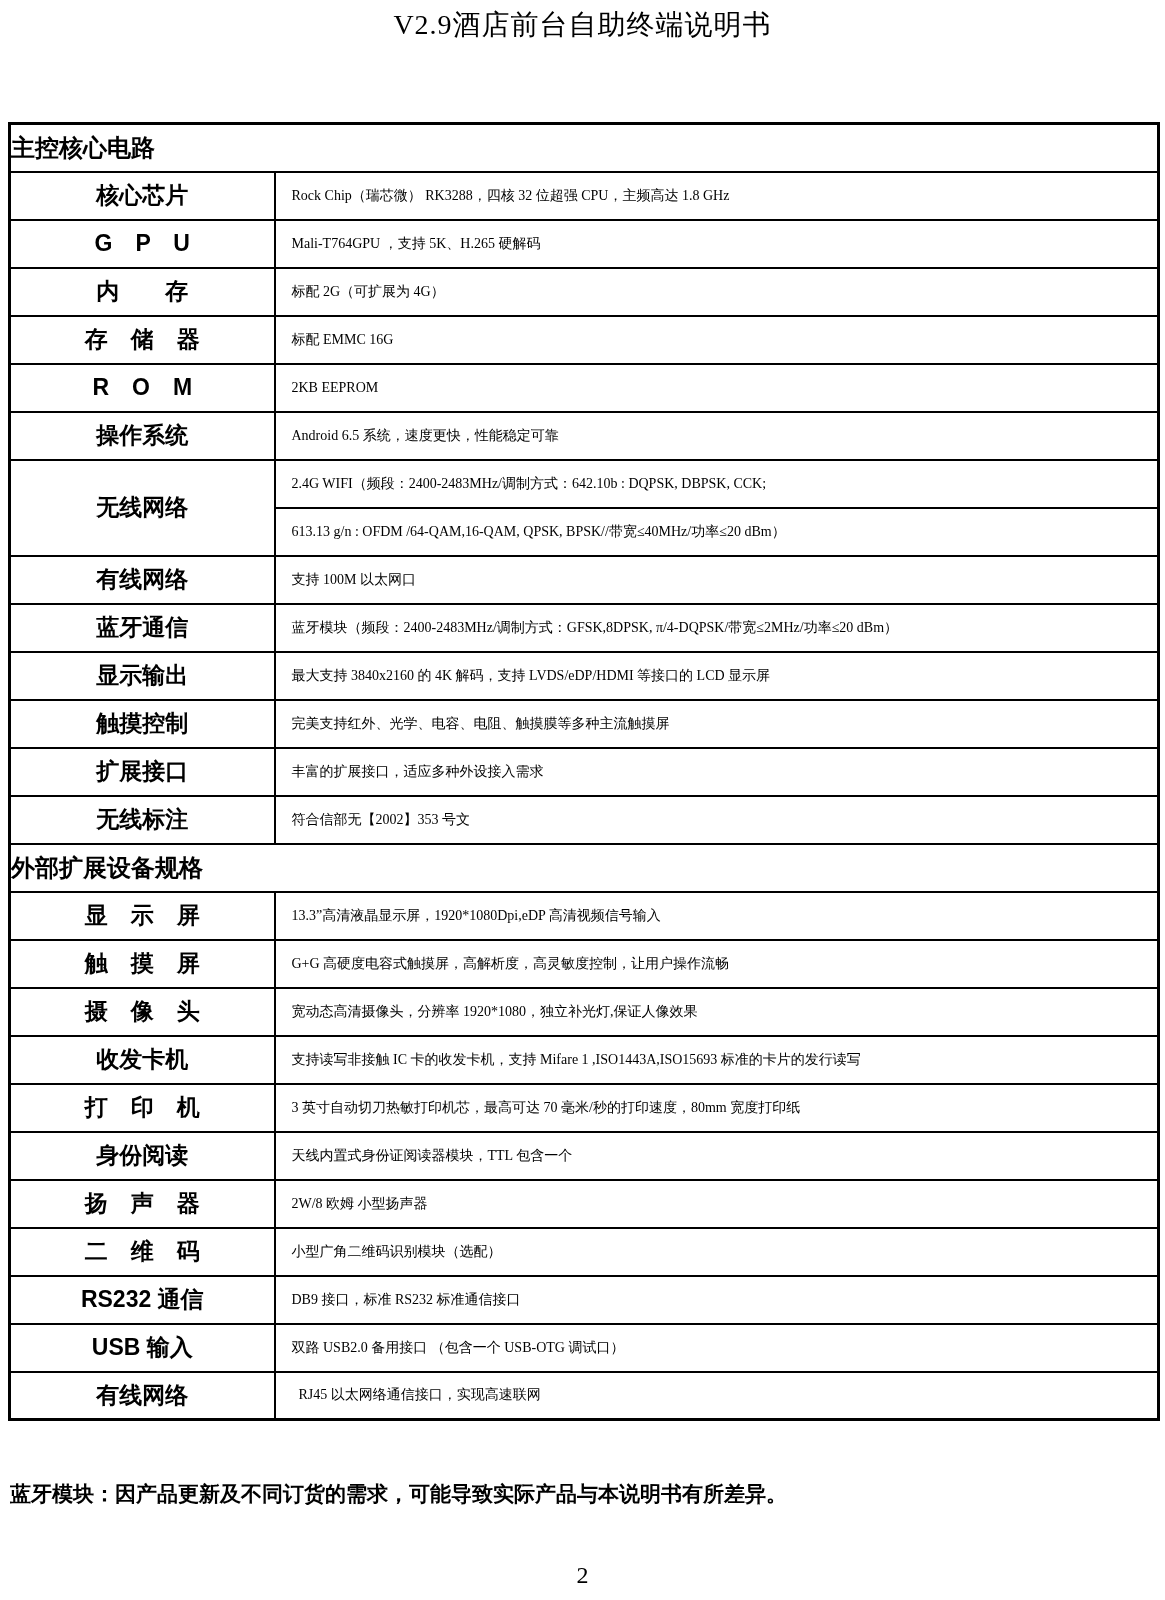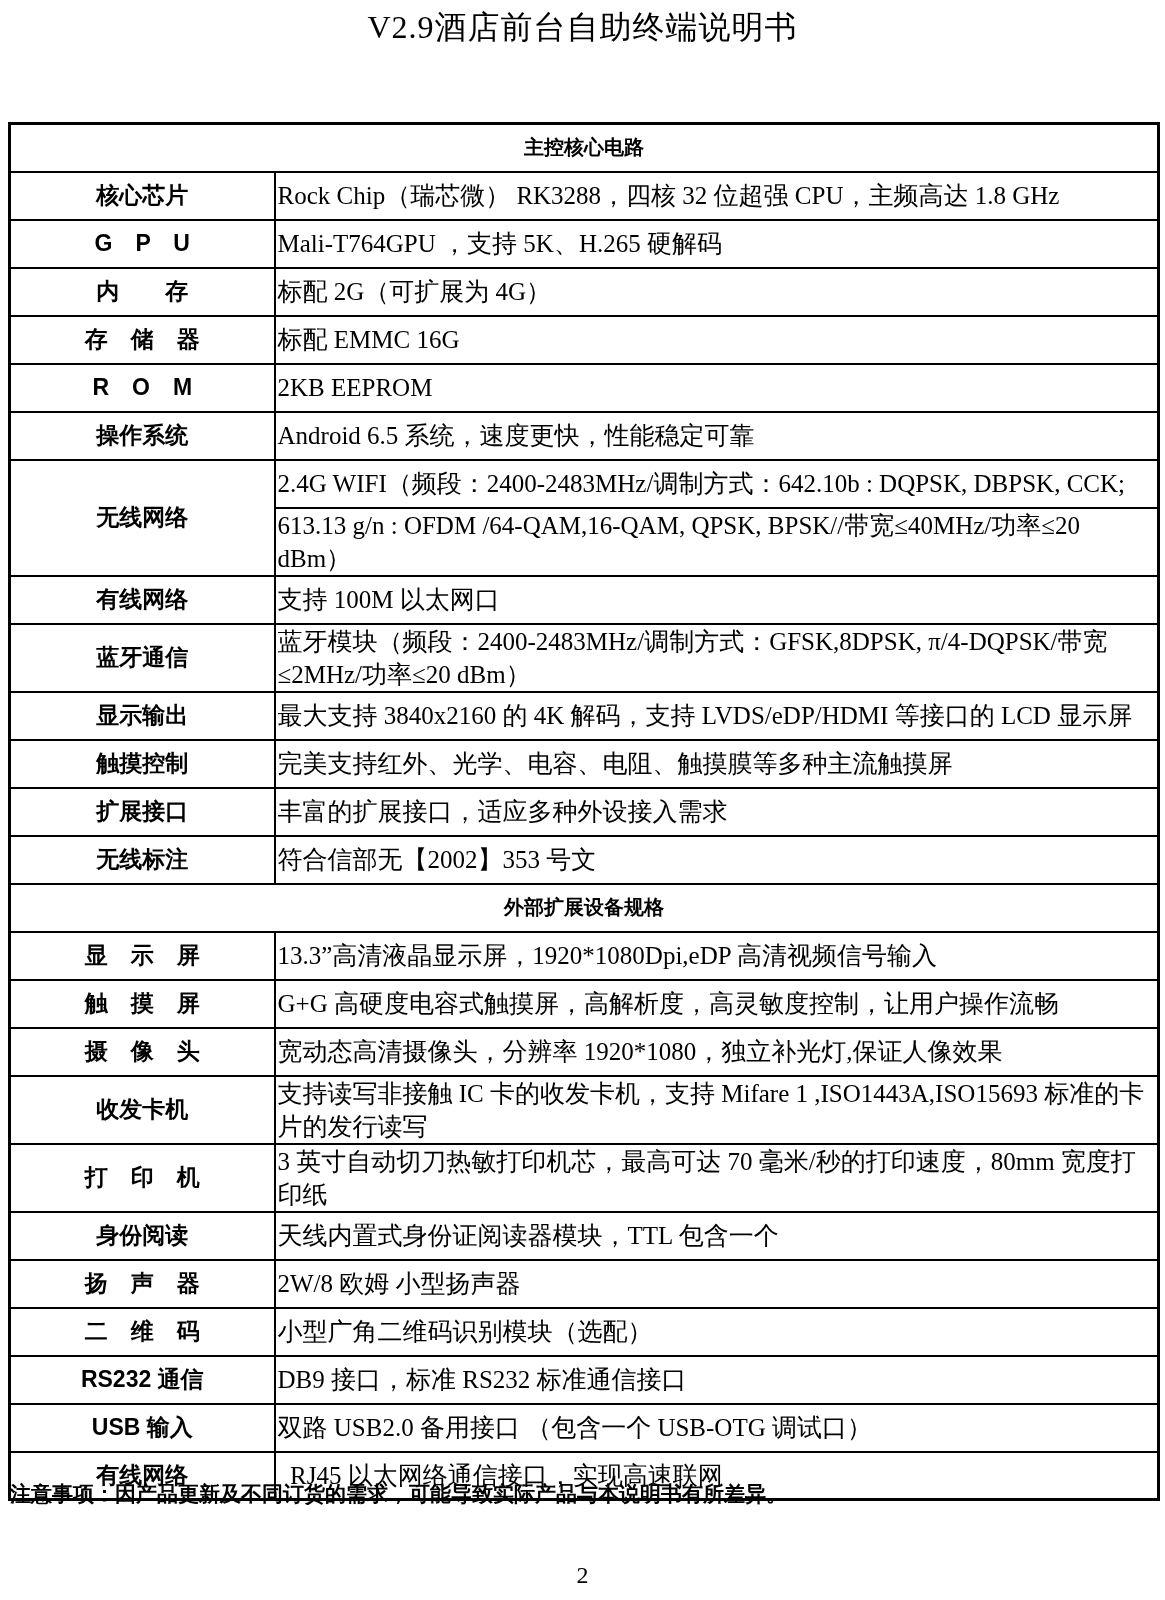--- a/index.html
+++ b/index.html
@@ -9,56 +9,56 @@
     color: #000000;
   }
   body {
     position: relative;
     font-family: "Liberation Serif", "DejaVu Serif", serif;
   }
   .page-title {
     position: absolute;
     top: 6px; left: 0; width: 100%;
     text-align: center;
-    font-size: 32px;
+    font-size: 28px;
     letter-spacing: 1px;
     font-weight: 400;
   }
   table.spec-table {
     position: absolute;
     top: 122px; left: 8px;
     width: 1152px;
     border-collapse: collapse;
     table-layout: fixed;
     border: 3px solid #000;
   }
   table.spec-table td {
     border: 2px solid #000;
     vertical-align: middle;
   }
   tr.section-header-row td {
     height: 48px;
-    text-align: center;
+    text-align: left;
     font-weight: bold;
-    font-size: 20px;
+    font-size: 24px;
     font-family: "Liberation Sans", "DejaVu Sans", sans-serif;
   }
   td.label-cell {
     width: 265px;
     height: 48px;
     text-align: center;
     font-weight: bold;
     font-size: 23px;
     font-family: "Liberation Sans", "DejaVu Sans", sans-serif;
     white-space: pre;
   }
   td.value-cell {
     height: 48px;
-    font-size: 25px;
-    padding-left: 2px;
+    font-size: 14px;
+    padding-left: 16px;
     padding-right: 6px;
     white-space: pre-wrap;
     font-family: "Liberation Serif", "DejaVu Serif", serif;
   }
   .footer-note {
     position: absolute;
     top: 1480px; left: 10px;
     font-size: 21px;
     font-weight: bold;
     font-family: "Liberation Sans", "DejaVu Sans", sans-serif;
@@ -182,14 +182,14 @@
         <td class="label-cell" rowspan="1">USB 输入</td>
         <td class="value-cell">双路 USB2.0 备用接口 （包含一个 USB-OTG 调试口）</td>
       </tr>
       <tr>
         <td class="label-cell" rowspan="1">有线网络</td>
         <td class="value-cell">  RJ45 以太网络通信接口，实现高速联网</td>
       </tr>
     </tbody>
 </table>
 
-<div class="footer-note">注意事项：因产品更新及不同订货的需求，可能导致实际产品与本说明书有所差异。</div>
+<div class="footer-note">蓝牙模块：因产品更新及不同订货的需求，可能导致实际产品与本说明书有所差异。</div>
 <div class="page-number">2</div>
 
 </body></html>

